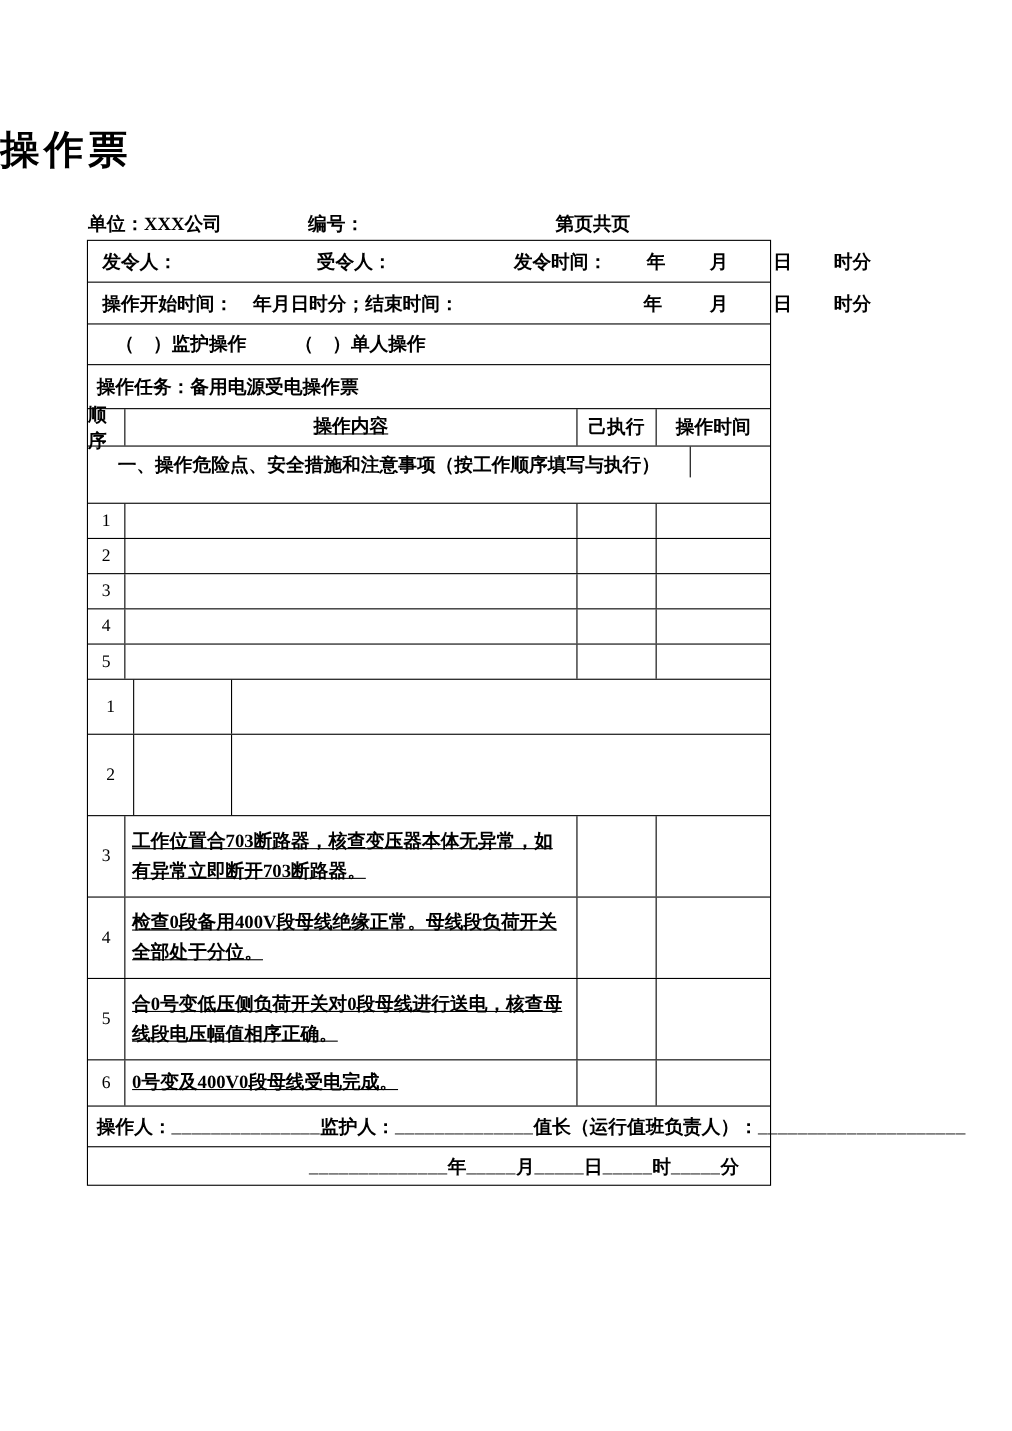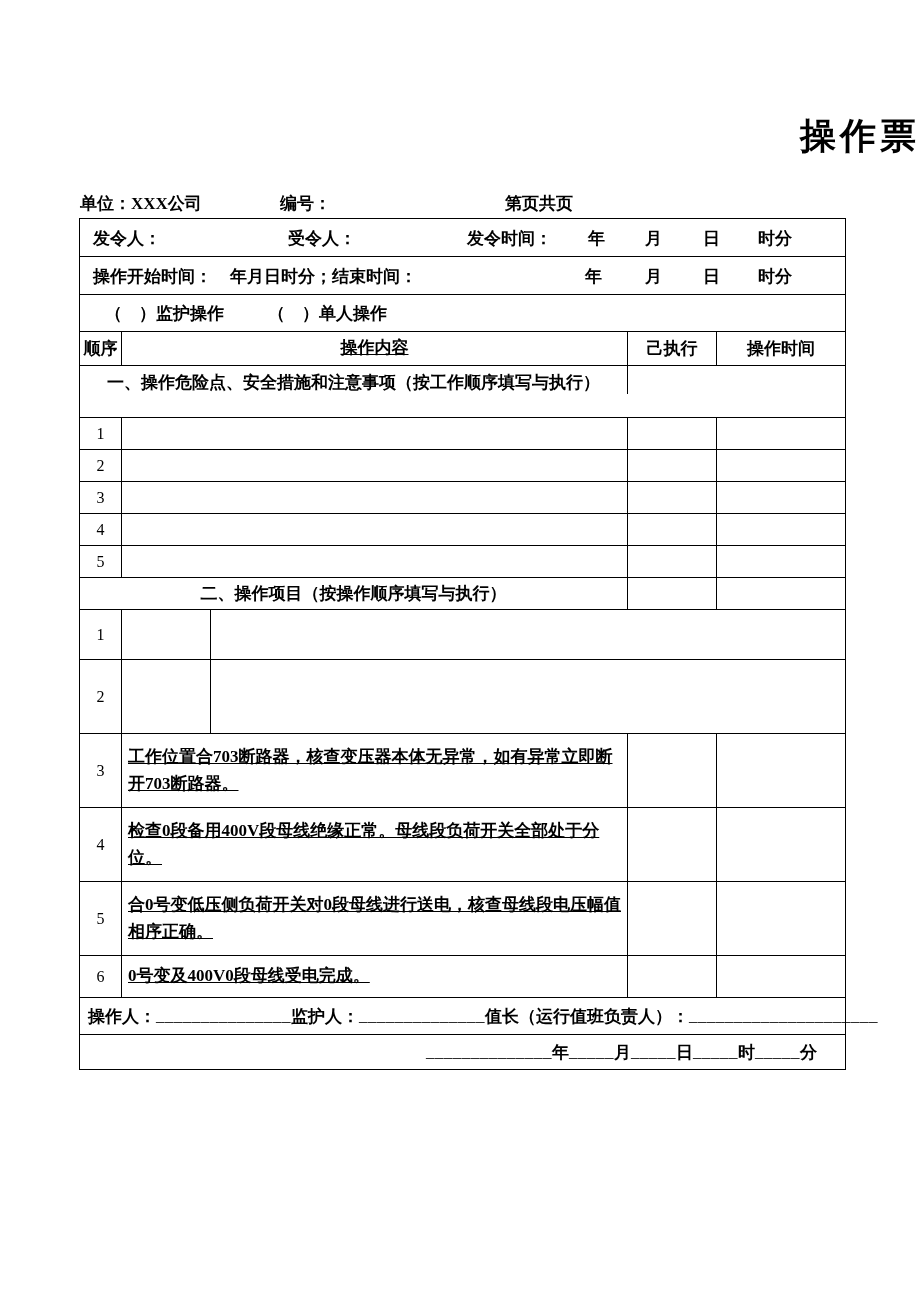--- a/index.html
+++ b/index.html
@@ -6,31 +6,31 @@
   html,body { background:#ffffff; }
   body {
     width:920px; height:1301px;
     font-family:"Liberation Serif","DejaVu Serif",serif;
     color:#000;
   }
   .sheet { position:relative; width:920px; height:1301px; background:#fff; overflow:hidden; }
 
   .doc-title {
     position:absolute; top:112px; left:0; width:100%;
-    text-align:right; font-size:36px; font-weight:bold; letter-spacing:4px;font-family:Liberation Mono, monospace;
+    text-align:left; font-size:36px; font-weight:bold; letter-spacing:4px;font-family:Liberation Mono, monospace;
   }
 
   .meta { position:absolute; top:192px; left:80px; width:765px; height:24px;
           font-size:17px; font-weight:bold; }
   .meta span { position:absolute; top:0; white-space:nowrap; }
   .m-unit { left:0; }
   .m-num  { left:200px; }
   .m-page { left:425px; }
 
-  .grid { position:absolute; top:218px; left:79px; width:767px; border:1px solid #000; background:#fff; }
+  .grid { position:absolute; top:218px; left:79px; width:622px; border:1px solid #000; background:#fff; }
   .row { display:flex; border-bottom:1px solid #000; }
   .row:last-child { border-bottom:none; }
   .cell { border-right:1px solid #000; }
   .cell:last-child { border-right:none; }
 
   
   .c-seq   { width:42px;  display:flex; align-items:center; justify-content:center; font-size:16px; }
   .c-cont  { width:506px; display:flex; align-items:center; padding:2px 6px;
              font-size:17px; font-weight:bold; line-height:1.55;text-decoration:underline; }
   .c-done  { width:89px; }
@@ -109,20 +109,25 @@
       </div>
     </div>
 
     <div class="row h-info3">
       <div class="cell c-full info">
         <span style="left:25px">（　）监护操作</span>
         <span style="left:188px">（　）单人操作</span>
       </div>
     </div>
 
+    <div class="row h-info4">
+      <div class="cell c-full info">
+        <span style="left:8px">操作任务：备用电源受电操作票</span>
+      </div>
+    </div>
 
     <div class="row h-head">
       <div class="cell c-seq head-cell">顺序</div>
       <div class="cell c-cont head-cell" style="justify-content:center">操作内容</div>
       <div class="cell c-done head-cell">己执行</div>
       <div class="cell c-time head-cell">操作时间</div>
     </div>
 
     <div class="row h-sec1">
       <div class="cell c-merge sec-top">一、操作危险点、安全措施和注意事项（按工作顺序填写与执行）</div>
@@ -154,25 +159,20 @@
       <div class="cell c-done"></div>
       <div class="cell c-time"></div>
     </div>
     <div class="row h-blank">
       <div class="cell c-seq">5</div>
       <div class="cell c-cont"></div>
       <div class="cell c-done"></div>
       <div class="cell c-time"></div>
     </div>
 
-    <div class="row h-sec2">
-      <div class="cell c-merge sec-mid">二、操作项目（按操作顺序填写与执行）</div>
-      <div class="cell c-done"></div>
-      <div class="cell c-time"></div>
-    </div>
 
     <div class="row h-item1">
       <div class="cell c-seq">1</div>
       <div class="cell c-done"></div>
       <div class="cell c-time"></div>
     </div>
     <div class="row h-item">
       <div class="cell c-seq">2</div>
       <div class="cell c-done"></div>
       <div class="cell c-time"></div>

